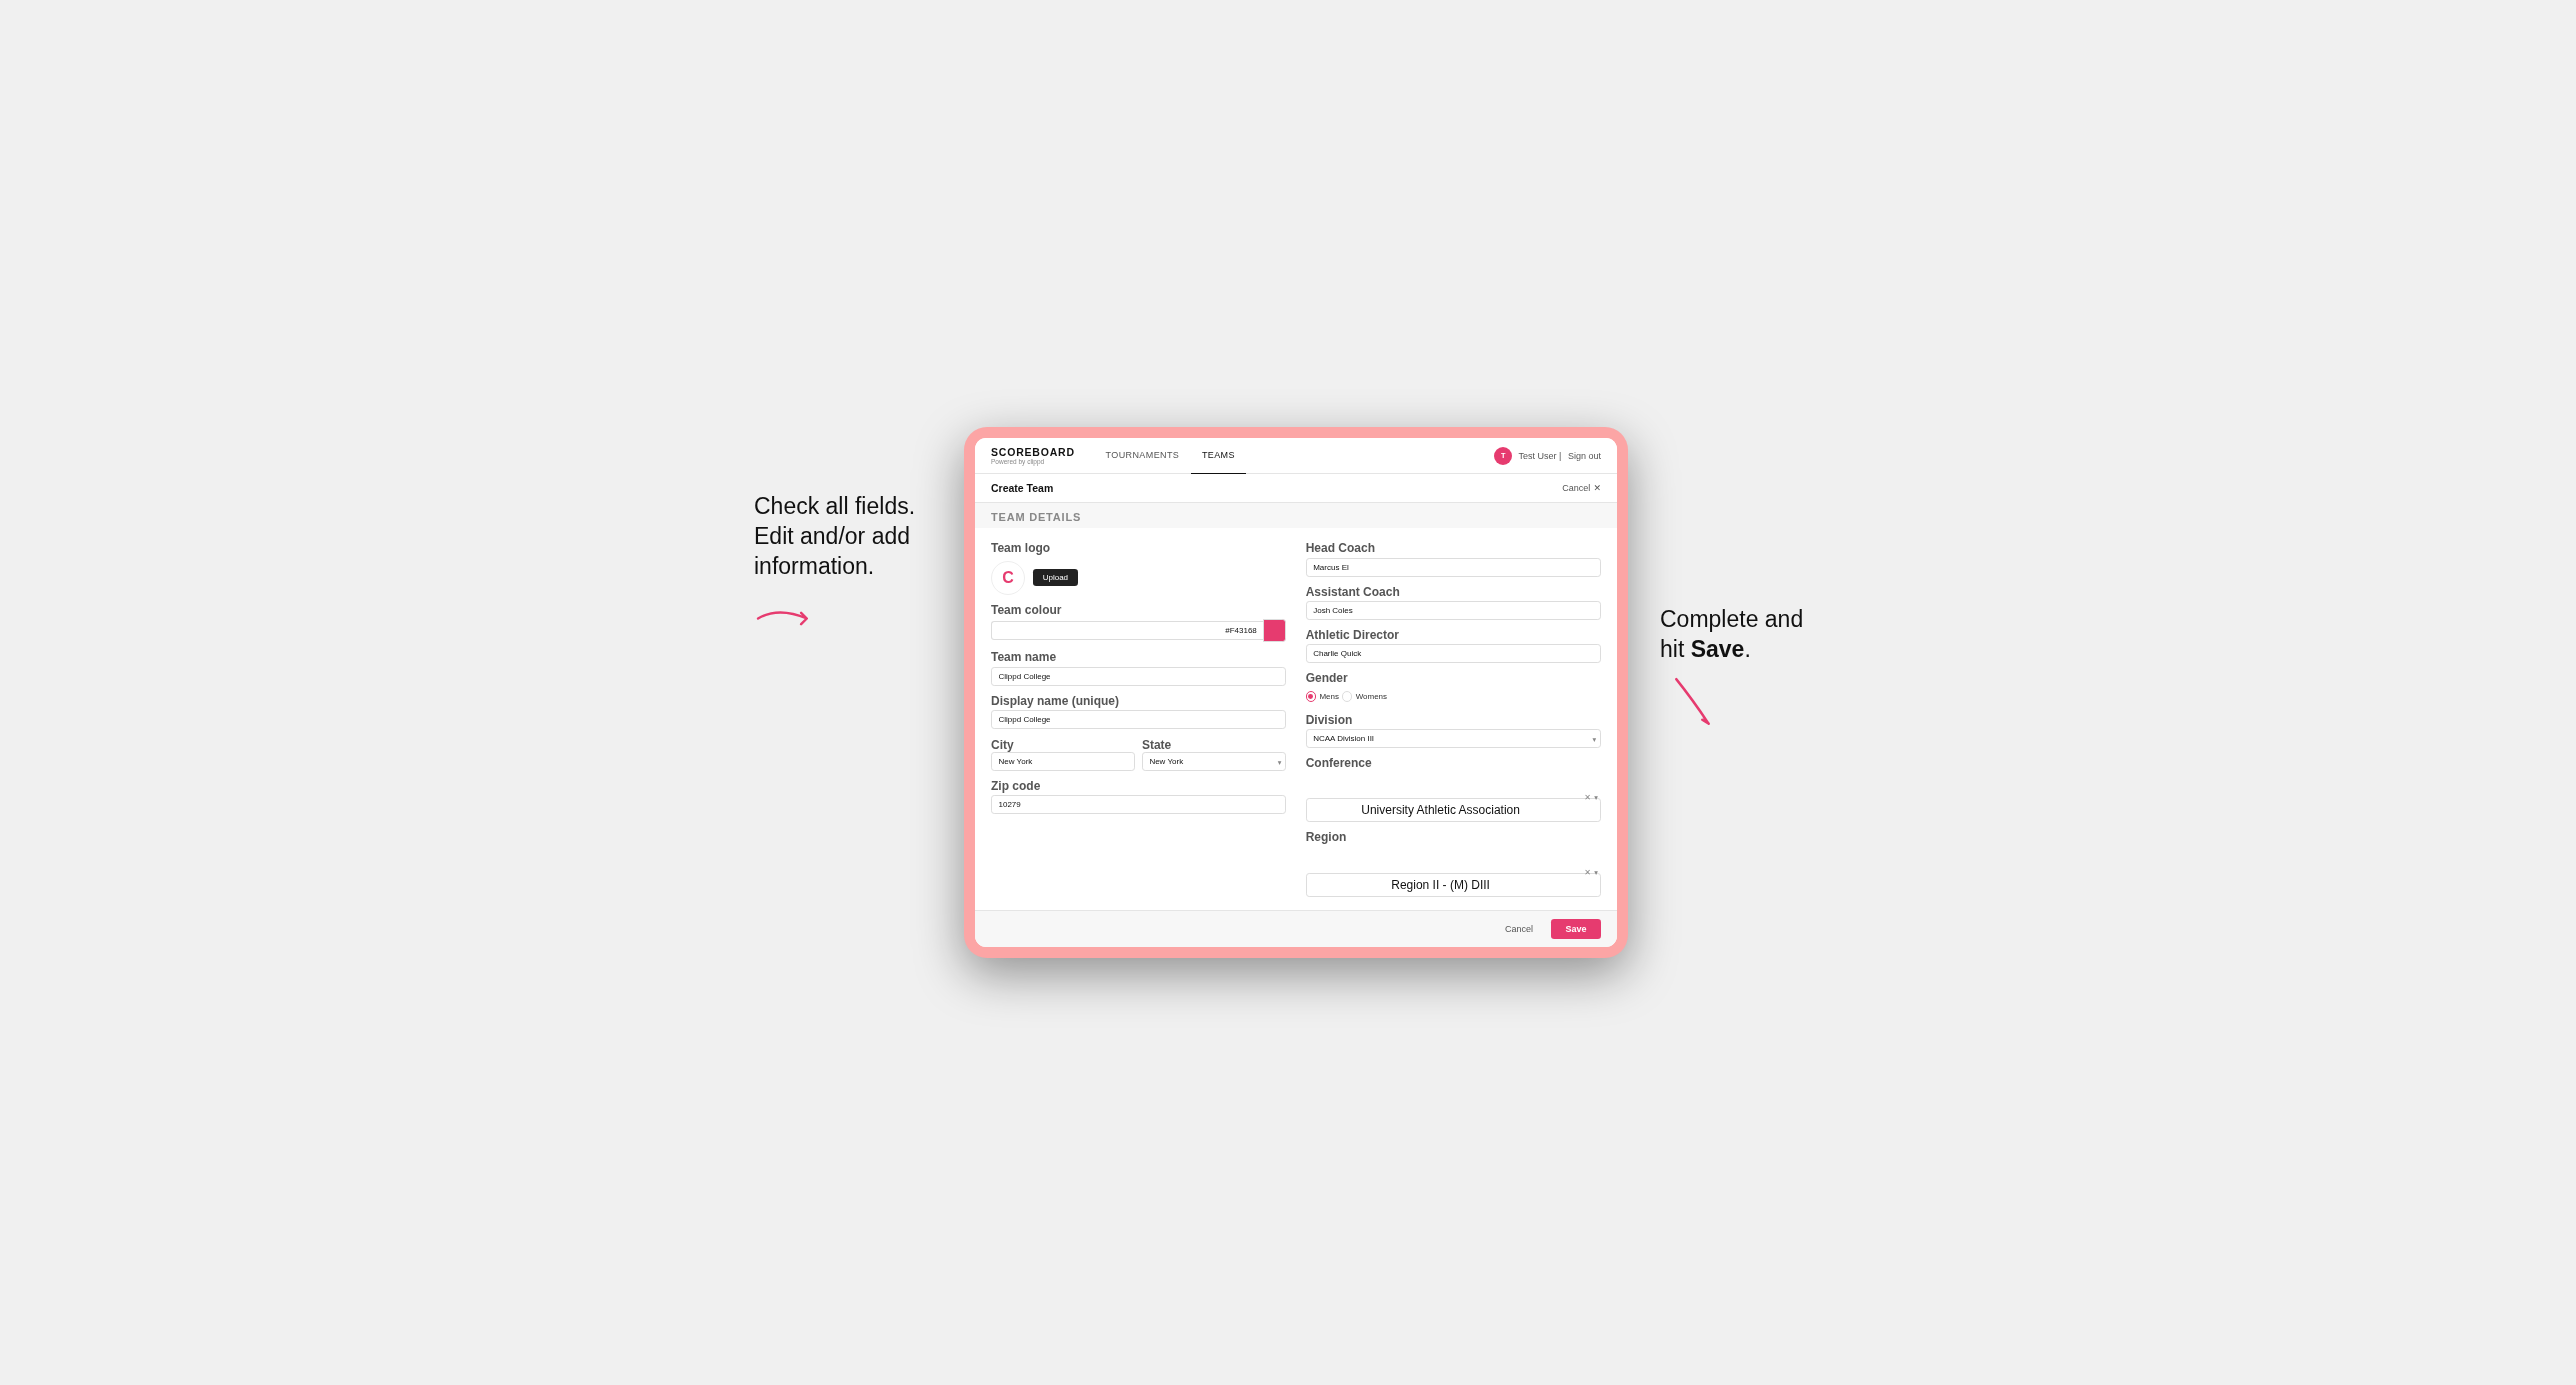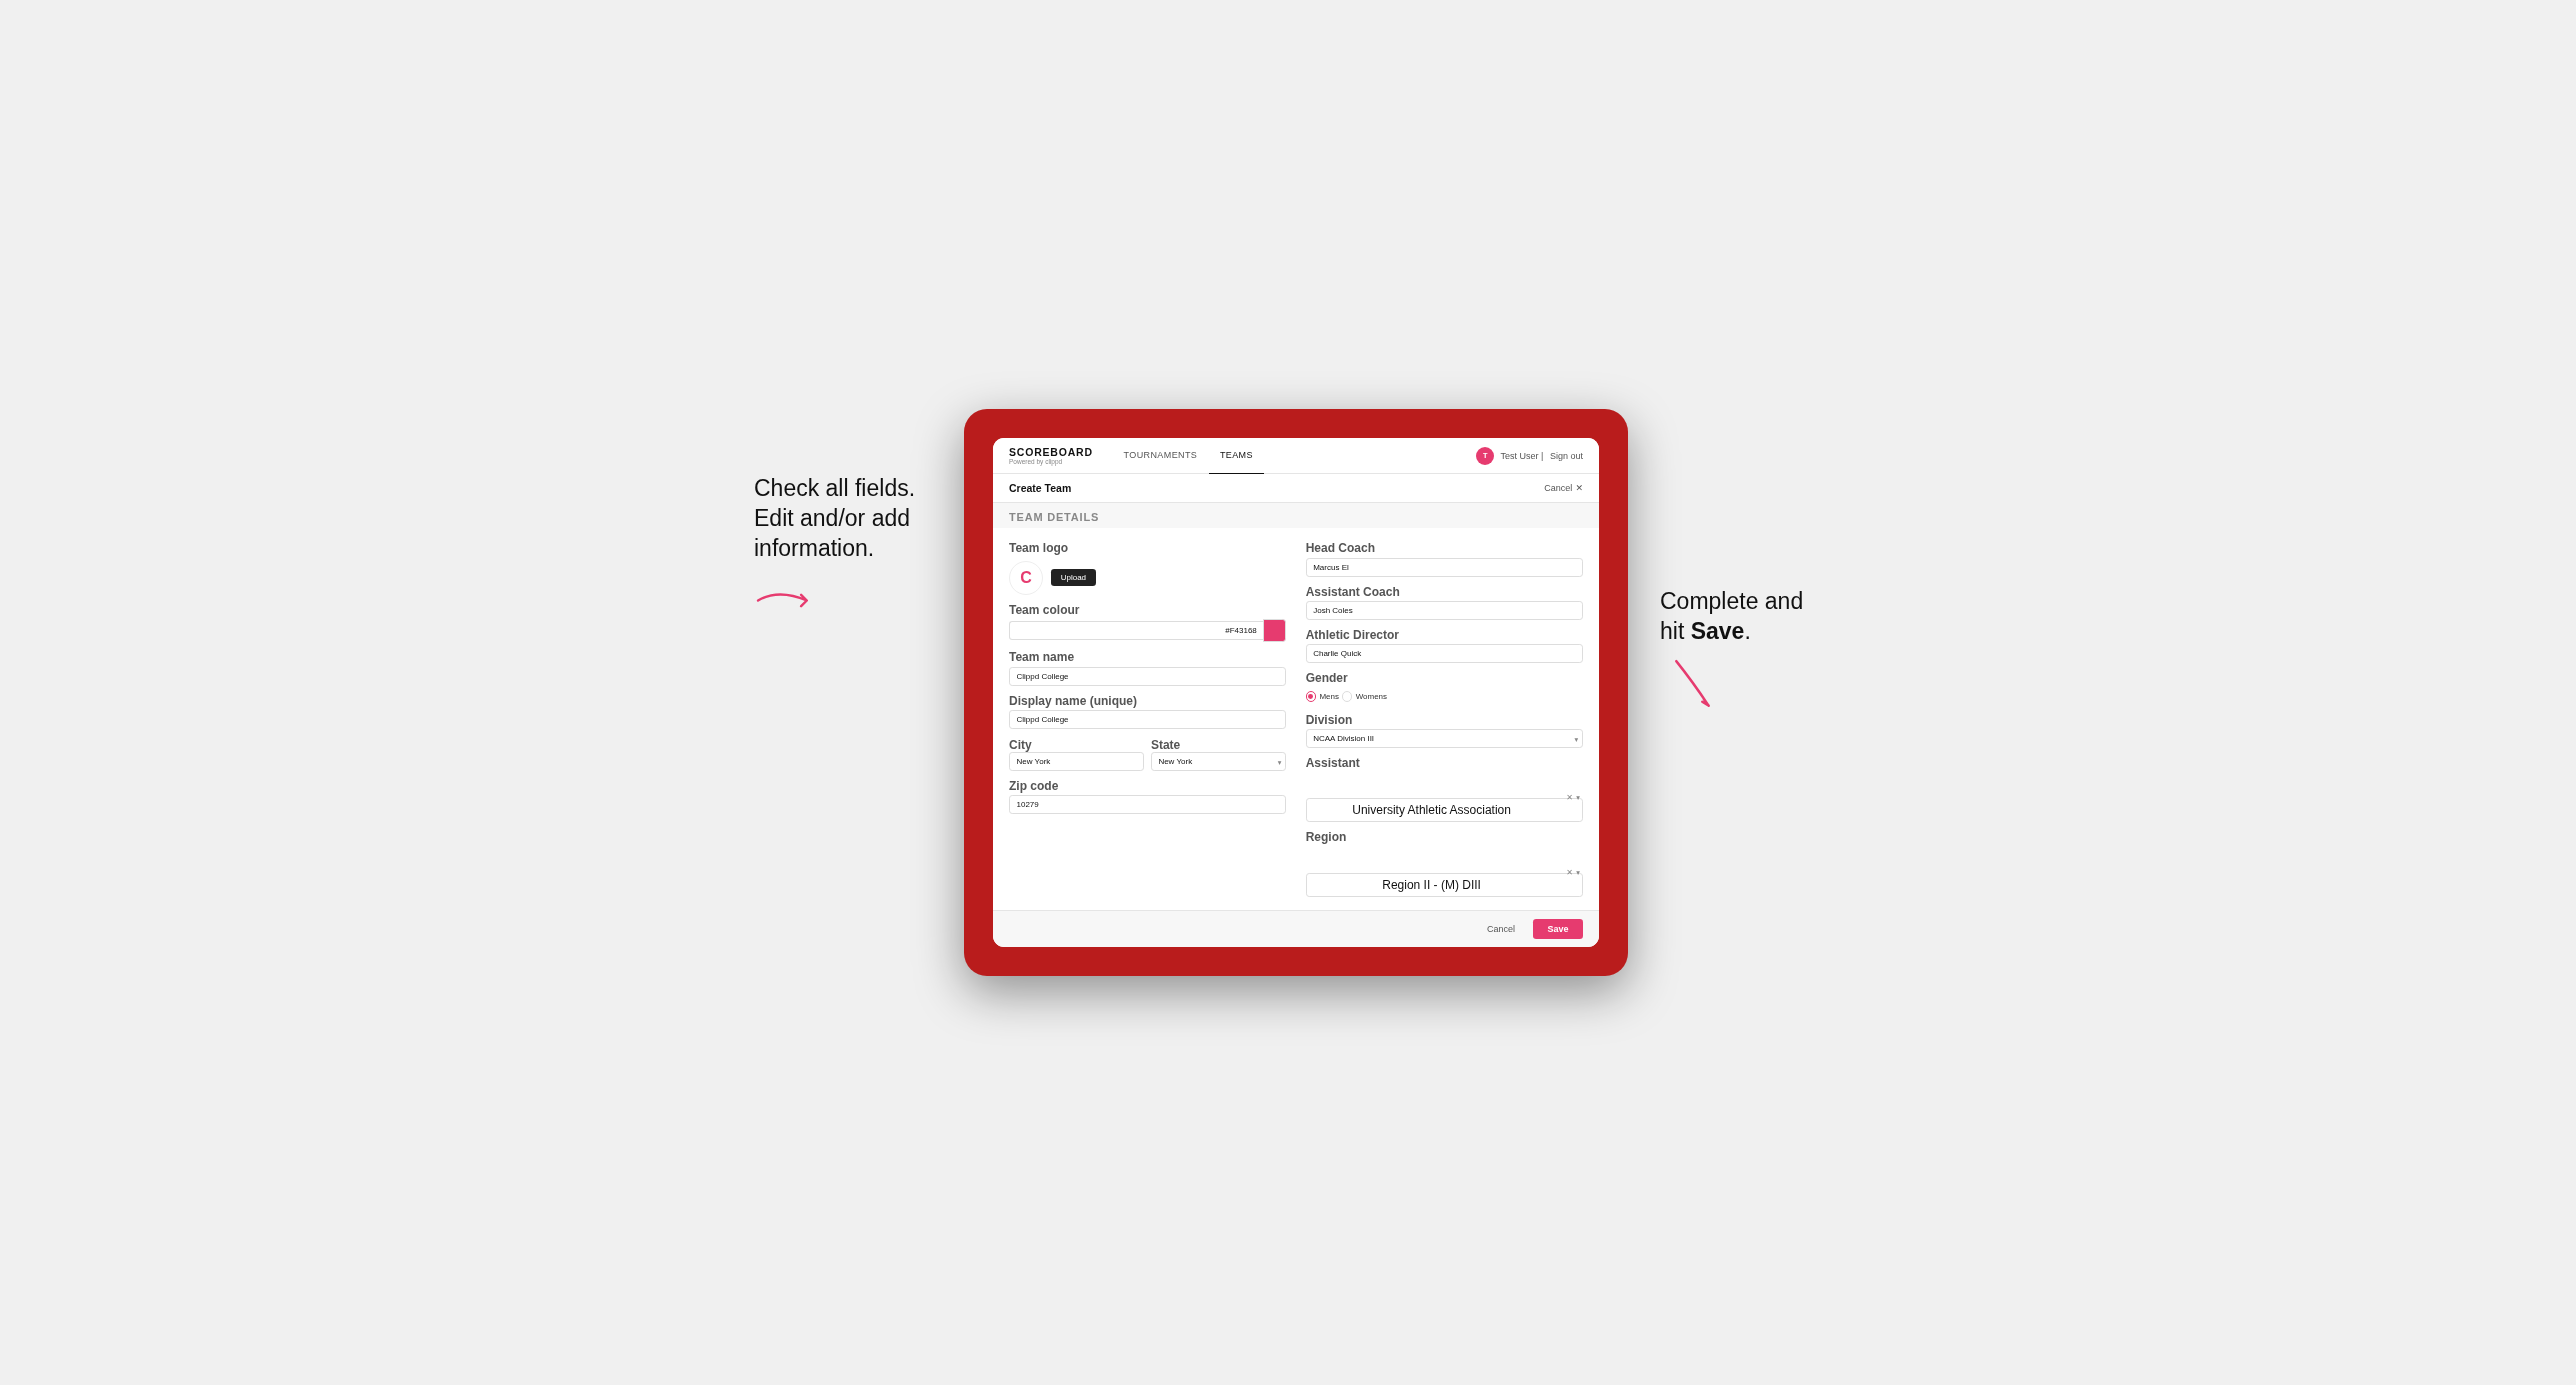--- a/index.html
+++ b/index.html
@@ -45,23 +45,23 @@
       line-height: 1.3;
       color: #111;
     }
 
     .annotation-right p strong {
       font-weight: 700;
     }
 
     .tablet-container {
       flex: 0 0 664px;
-      background: #b91c1c;
+      background: #fca5a5;
       border-radius: 23px;
-      padding: 29px;
+      padding: 11px;
       box-shadow: 0 16px 49px rgba(0,0,0,0.4);
       position: relative;
     }
 
     .tablet-screen {
       background: #fff;
       border-radius: 11.3px;
       overflow: hidden;
     }
 
@@ -564,21 +564,21 @@
             <span class="form-label">Division</span>
             <div class="select-wrapper">
               <select class="form-select">
                 <option>NCAA Division III</option>
               </select>
               <span class="select-chevron">▾</span>
             </div>
           </div>
 
           <div class="form-group">
-            <span class="form-label">Assistant</span>
+            <span class="form-label">Conference</span>
             <div class="multi-select-wrapper">
               <div class="multi-select">
                 <span>University Athletic Association</span>
               </div>
               <div class="multi-select-controls">
                 <span class="multi-select-x">✕</span>
                 <span class="multi-select-arrow">▾</span>
               </div>
             </div>
           </div>

